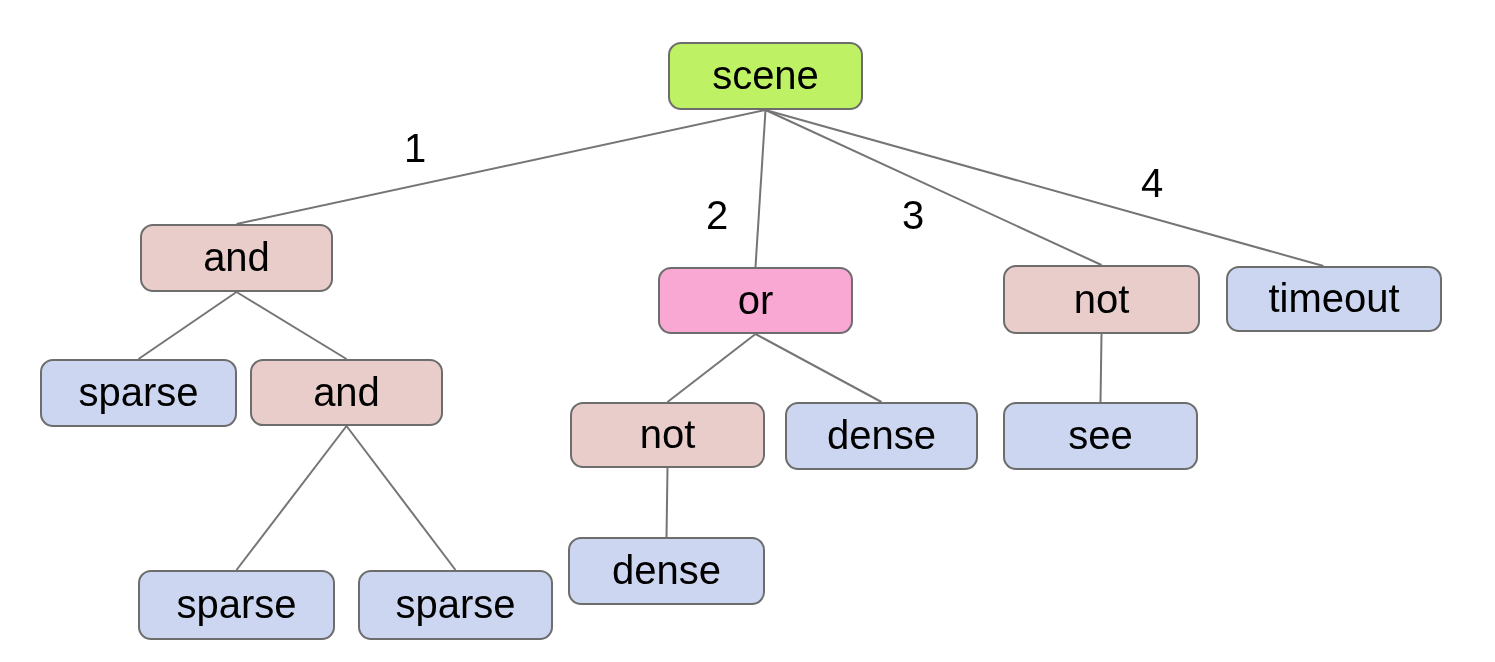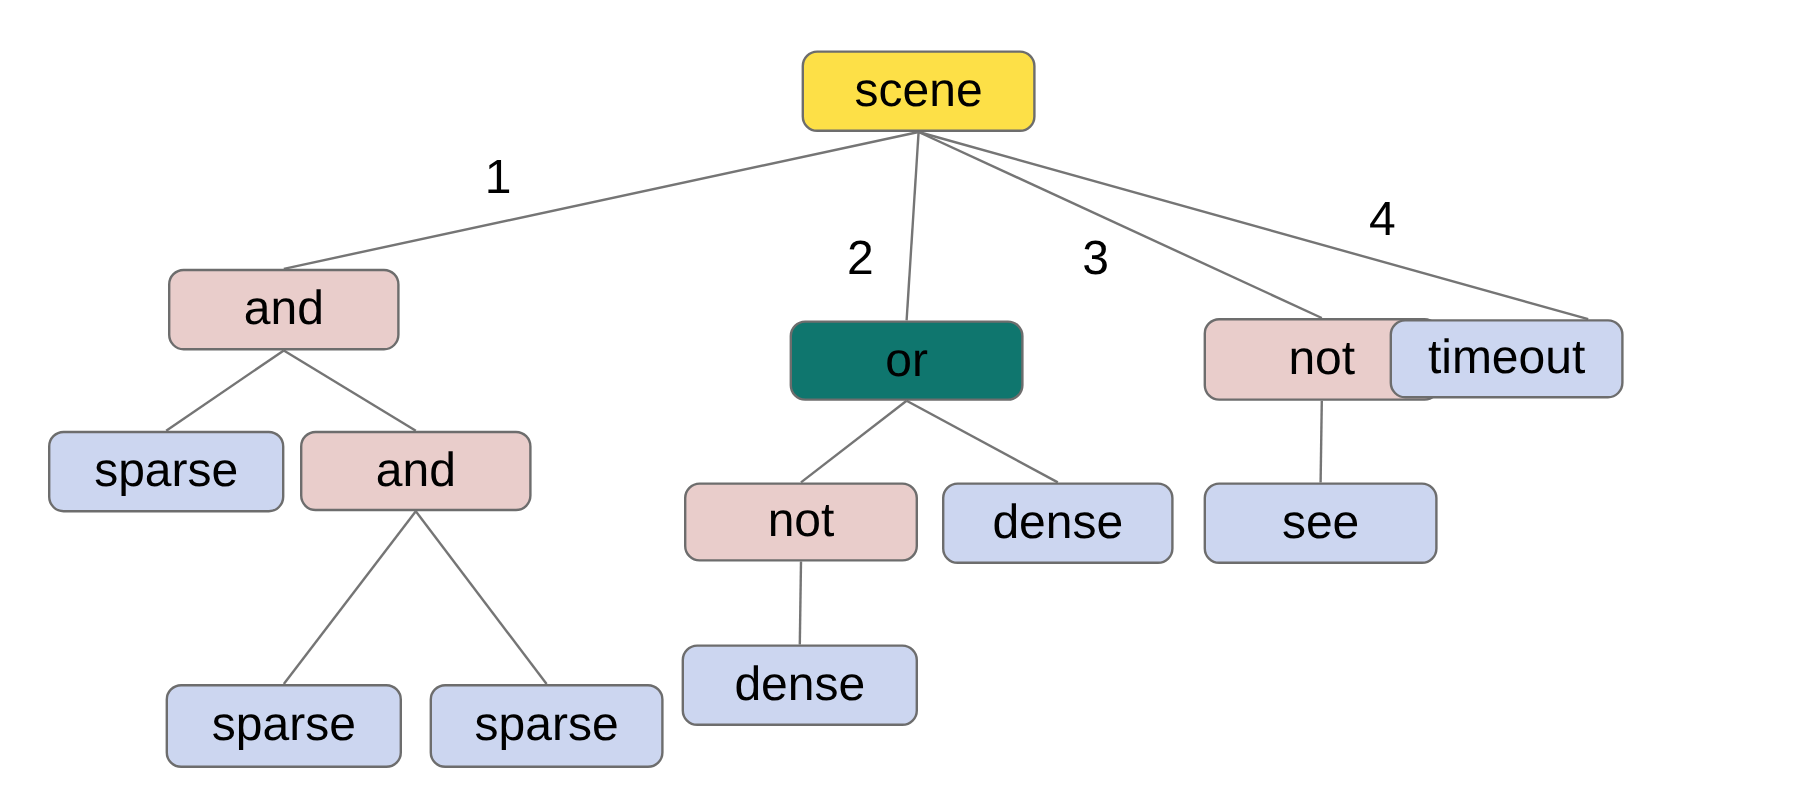--- a/index.html
+++ b/index.html
@@ -64,33 +64,33 @@
       <line x1="755.5" y1="334" x2="667.5" y2="402" stroke="#757575" stroke-width="2"></line>
       <line x1="755.5" y1="334" x2="881.5" y2="402" stroke="#757575" stroke-width="2"></line>
       <line x1="667.5" y1="468" x2="666.5" y2="537" stroke="#757575" stroke-width="2"></line>
       <line x1="1101.5" y1="334" x2="1100.5" y2="402" stroke="#757575" stroke-width="2"></line>
     </svg>
   <div>
       <div class="edge-label" style="left: 415px; top: 148px; color: rgb(0, 0, 0);">1</div>
       <div class="edge-label" style="left: 717px; top: 215px; color: rgb(0, 0, 0);">2</div>
       <div class="edge-label" style="left: 913px; top: 215px; color: rgb(0, 0, 0);">3</div>
       <div class="edge-label" style="left: 1152px; top: 183px; color: rgb(0, 0, 0);">4</div>
-      <div class="node" style="left: 668px; top: 42px; width: 195px; height: 68px; background: #fde047; border-color: rgb(109, 109, 109); color: rgb(0, 0, 0);">
+      <div class="node" style="left: 668px; top: 42px; width: 195px; height: 68px; background: #bef264; border-color: rgb(109, 109, 109); color: rgb(0, 0, 0);">
         <span>scene</span>
       </div>
       <div class="node" style="left: 140px; top: 224px; width: 193px; height: 68px; background: rgb(233, 205, 203); border-color: rgb(109, 109, 109); color: rgb(0, 0, 0);">
         <span>and</span>
       </div>
-      <div class="node" style="left: 658px; top: 267px; width: 195px; height: 67px; background: #0f766e; border-color: rgb(109, 109, 109); color: rgb(0, 0, 0);">
+      <div class="node" style="left: 658px; top: 267px; width: 195px; height: 67px; background: #f9a8d4; border-color: rgb(109, 109, 109); color: rgb(0, 0, 0);">
         <span>or</span>
       </div>
       <div class="node" style="left: 1003px; top: 265px; width: 197px; height: 69px; background: rgb(233, 205, 203); border-color: rgb(109, 109, 109); color: rgb(0, 0, 0);">
         <span>not</span>
       </div>
-      <div class="node" style="left: 1158px; top: 266px; width: 195px; height: 66px; background: rgb(204, 214, 240); border-color: rgb(109, 109, 109); color: rgb(0, 0, 0);">
+      <div class="node" style="left: 1226px; top: 266px; width: 216px; height: 66px; background: rgb(204, 214, 240); border-color: rgb(109, 109, 109); color: rgb(0, 0, 0);">
         <span>timeout</span>
       </div>
       <div class="node" style="left: 40px; top: 359px; width: 197px; height: 68px; background: rgb(204, 214, 240); border-color: rgb(109, 109, 109); color: rgb(0, 0, 0);">
         <span>sparse</span>
       </div>
       <div class="node" style="left: 250px; top: 359px; width: 193px; height: 67px; background: rgb(233, 205, 203); border-color: rgb(109, 109, 109); color: rgb(0, 0, 0);">
         <span>and</span>
       </div>
       <div class="node" style="left: 570px; top: 402px; width: 195px; height: 66px; background: rgb(233, 205, 203); border-color: rgb(109, 109, 109); color: rgb(0, 0, 0);">
         <span>not</span>

